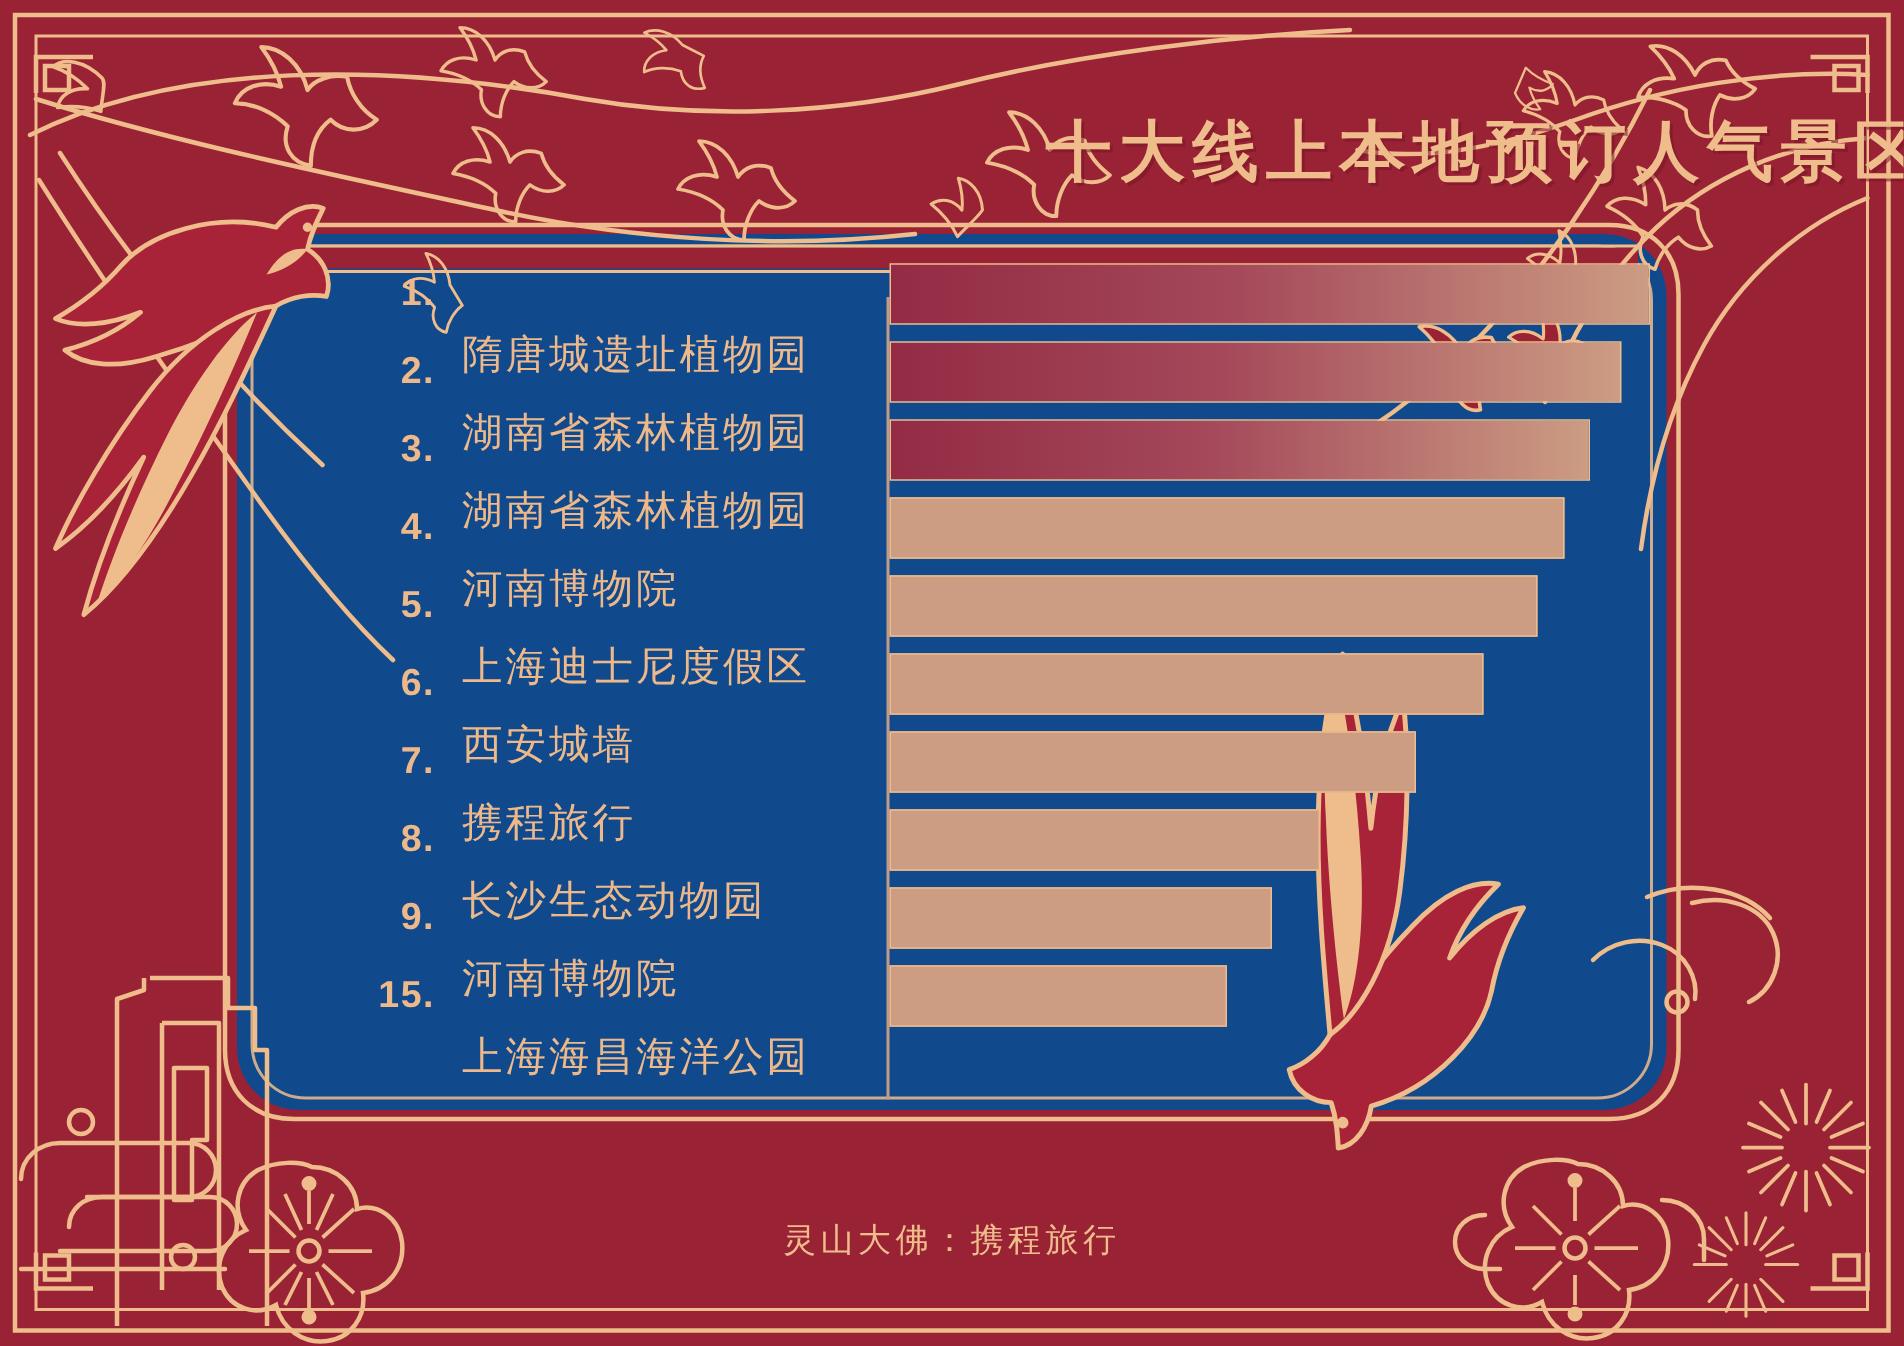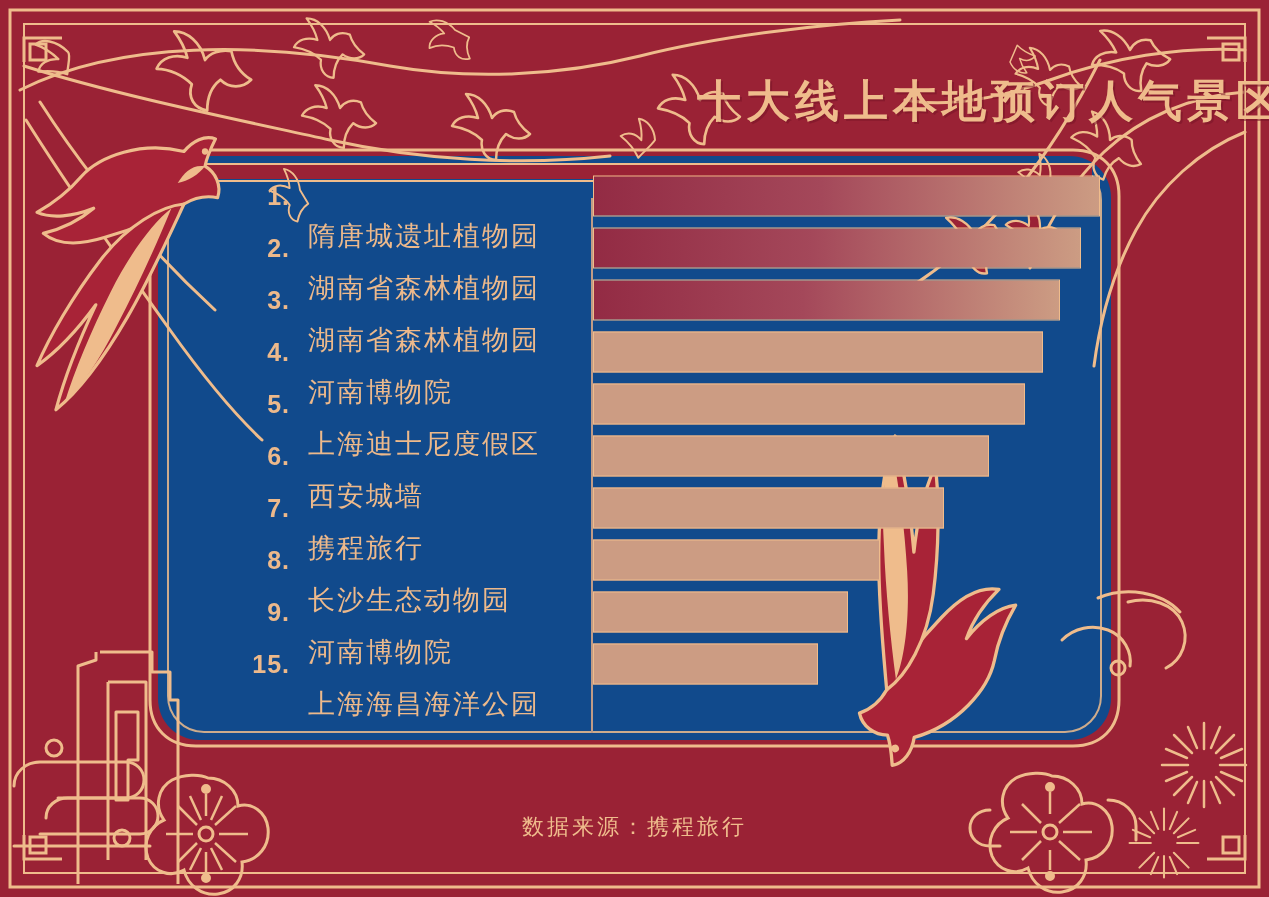--- a/index.html
+++ b/index.html
@@ -400,15 +400,15 @@
 
       <div class="row" style="top:468px;width:960px;">
         <span class="rank">15.</span>
         <span class="nm">上海海昌海洋公园</span>
         <span class="barslot">
           <span class="bar" style="display:block;width:225px;background:#CC9C83;"></span>
         </span>
       </div>
     </div>
 
-    <div id="source">数据来源：携程旅行</div>
+    <div id="source">灵山大佛：携程旅行</div>
   </div>
 </div>
 
 </body></html>

